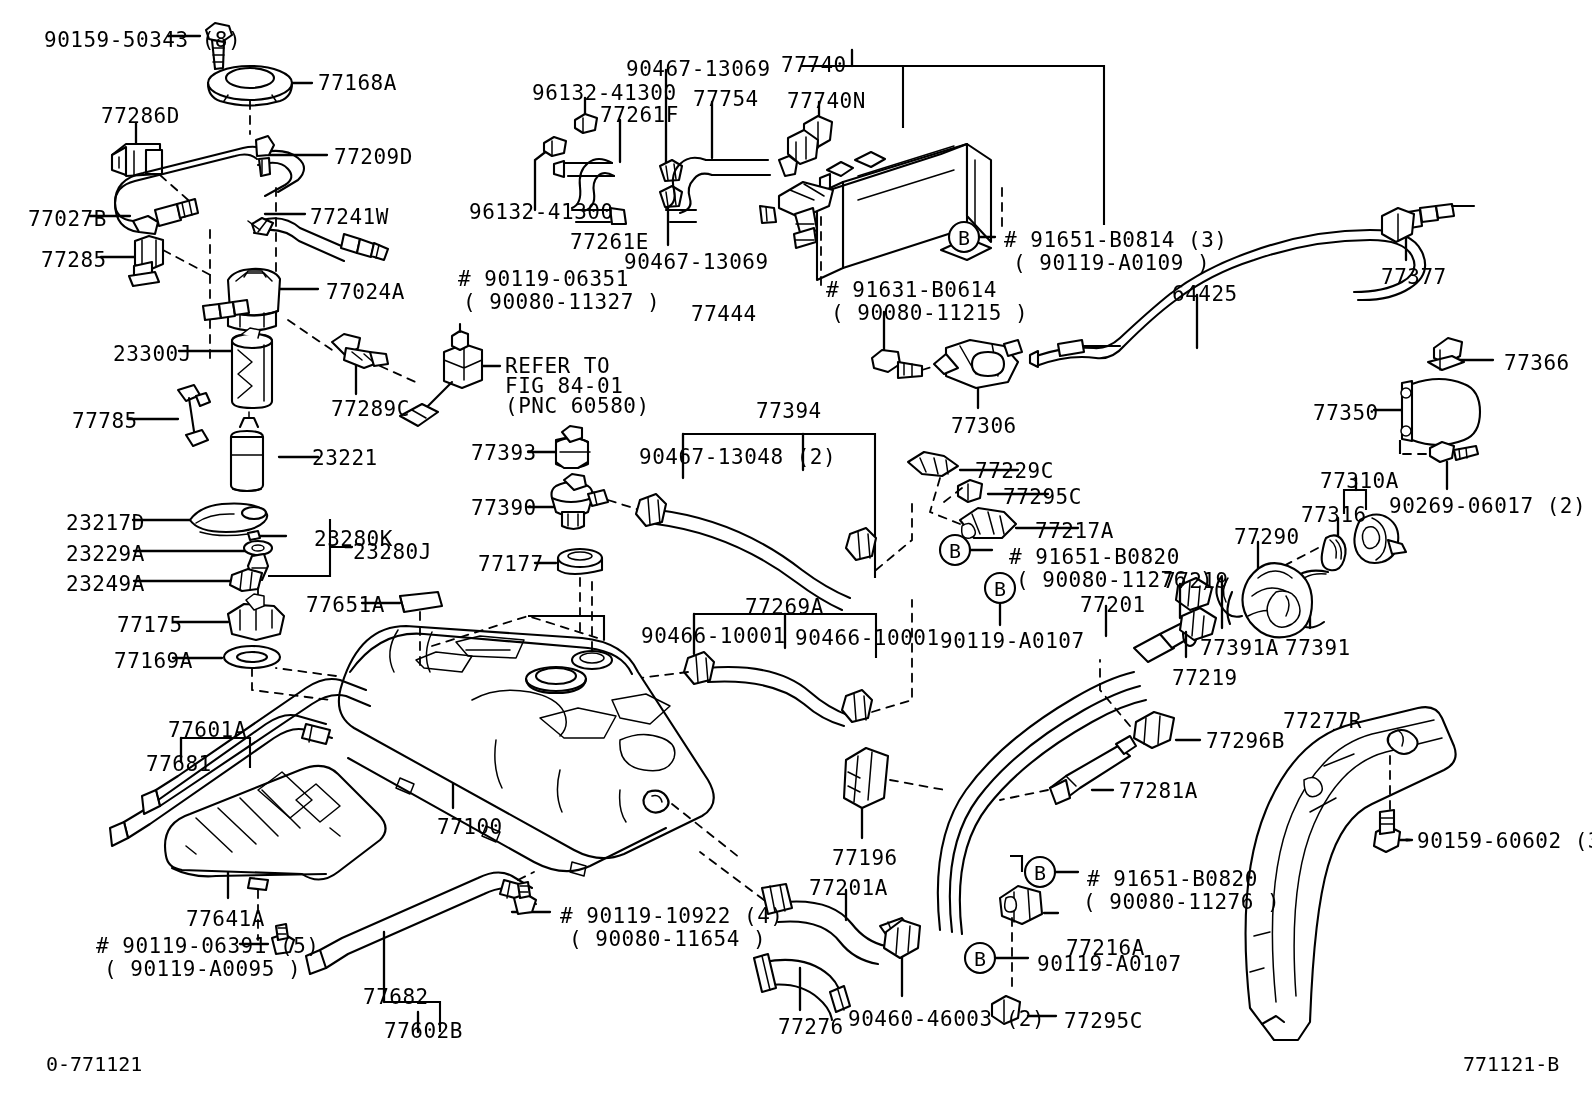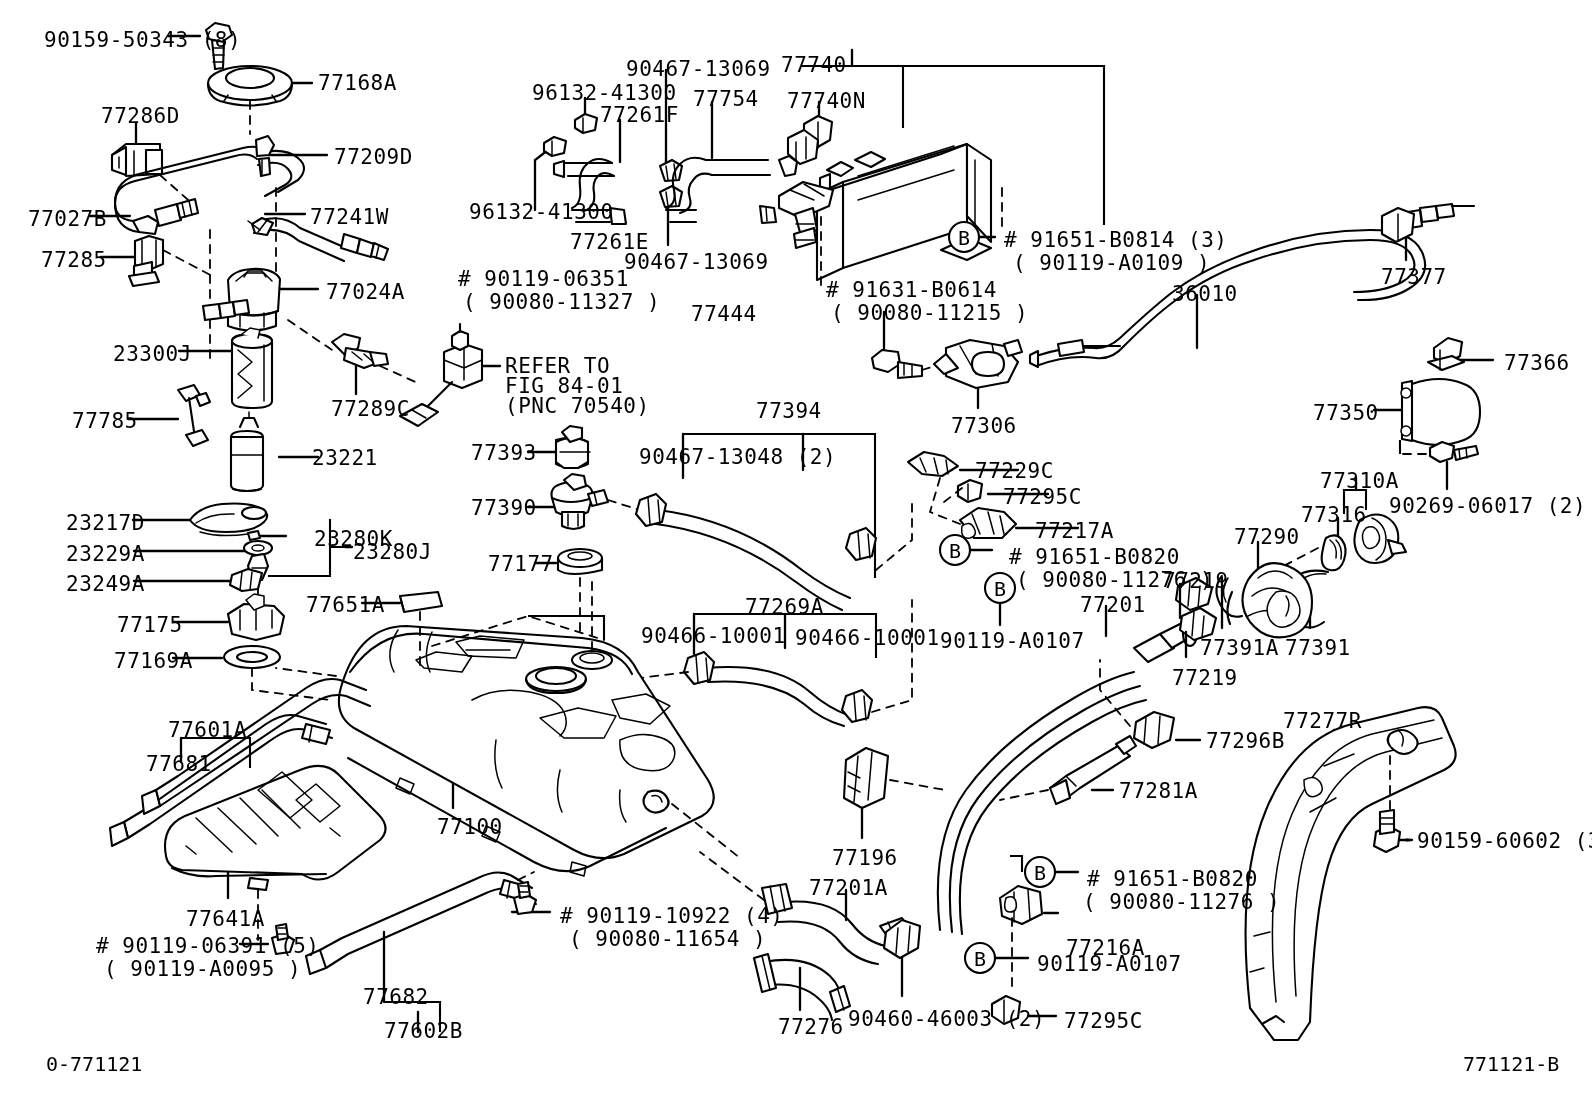--- a/index.html
+++ b/index.html
@@ -734,32 +734,32 @@
       <div class="lbl" style="left: 787px; top: 90px;">77740N</div>
       <div class="lbl" style="left: 469px; top: 201px;">96132-41300</div>
       <div class="lbl" style="left: 570px; top: 231px;">77261E</div>
       <div class="lbl" style="left: 624px; top: 251px;">90467-13069</div>
       <div class="lbl" style="left: 458px; top: 268px;"># 90119-06351</div>
       <div class="lbl" style="left: 463px; top: 291px;">( 90080-11327 )</div>
       <div class="lbl" style="left: 826px; top: 279px;"># 91631-B0614</div>
       <div class="lbl" style="left: 831px; top: 302px;">( 90080-11215 )</div>
       <div class="lbl" style="left: 1004px; top: 229px;"># 91651-B0814 (3)</div>
       <div class="lbl" style="left: 1013px; top: 252px;">( 90119-A0109 )</div>
-      <div class="lbl" style="left: 1172px; top: 283px;">36010</div>
+      <div class="lbl" style="left: 1172px; top: 283px;">64425</div>
       <div class="lbl" style="left: 1381px; top: 266px;">77377</div>
       <div class="lbl" style="left: 691px; top: 303px;">77444</div>
       <div class="lbl" style="left: 951px; top: 415px;">77306</div>
       <div class="lbl" style="left: 1504px; top: 352px; text-align: center;">77366</div>
       <div class="lbl" style="left: 1313px; top: 402px;">77350</div>
       <div class="lbl" style="left: 1320px; top: 470px;">77310A</div>
       <div class="lbl" style="left: 1301px; top: 504px;">77316</div>
       <div class="lbl" style="left: 1389px; top: 495px;">90269-06017 (2)</div>
       <div class="lbl" style="left: 471px; top: 442px;">77393</div>
       <div class="lbl" style="left: 471px; top: 497px;">77390</div>
-      <div class="lbl" style="left: 478px; top: 553px; margin-left: 10px;">77177</div>
+      <div class="lbl" style="left: 478px; top: 553px;">77177</div>
       <div class="lbl" style="left: 639px; top: 446px;">90467-13048 (2)</div>
       <div class="lbl" style="left: 756px; top: 400px;">77394</div>
       <div class="lbl" style="left: 975px; top: 460px;">77229C</div>
       <div class="lbl" style="left: 1003px; top: 486px;">77295C</div>
       <div class="lbl" style="left: 1035px; top: 520px;">77217A</div>
       <div class="lbl" style="left: 1009px; top: 546px;"># 91651-B0820</div>
       <div class="lbl" style="left: 1016px; top: 569px;">( 90080-11276 )</div>
       <div class="lbl" style="left: 940px; top: 630px;">90119-A0107</div>
       <div class="lbl" style="left: 745px; top: 596px;">77269A</div>
       <div class="lbl" style="left: 641px; top: 625px;">90466-10001</div>
@@ -788,20 +788,20 @@
       <div class="lbl" style="left: 186px; top: 908px;">77641A</div>
       <div class="lbl" style="left: 96px; top: 935px;"># 90119-06391 (5)</div>
       <div class="lbl" style="left: 104px; top: 958px;">( 90119-A0095 )</div>
       <div class="lbl" style="left: 363px; top: 986px;">77682</div>
       <div class="lbl" style="left: 384px; top: 1020px;">77602B</div>
       <div class="lbl" style="left: 560px; top: 905px;"># 90119-10922 (4)</div>
       <div class="lbl" style="left: 569px; top: 928px;">( 90080-11654 )</div>
       <div class="lbl" style="left: 437px; top: 816px;">77100</div>
       <div class="lbl" style="left: 505px; top: 355px; text-align: center;">REFER TO</div>
       <div class="lbl" style="left: 505px; top: 375px;">FIG 84-01</div>
-      <div class="lbl" style="left: 505px; top: 395px;">(PNC 70540)</div>
+      <div class="lbl" style="left: 505px; top: 395px;">(PNC 60580)</div>
     </div>
 
   <div class="foot" style="left:46px;top:1052px;">0-771121</div>
 
   <div class="foot" style="left:1463px;top:1052px;">771121-B</div>
 
 </div>
 
 </body></html>

